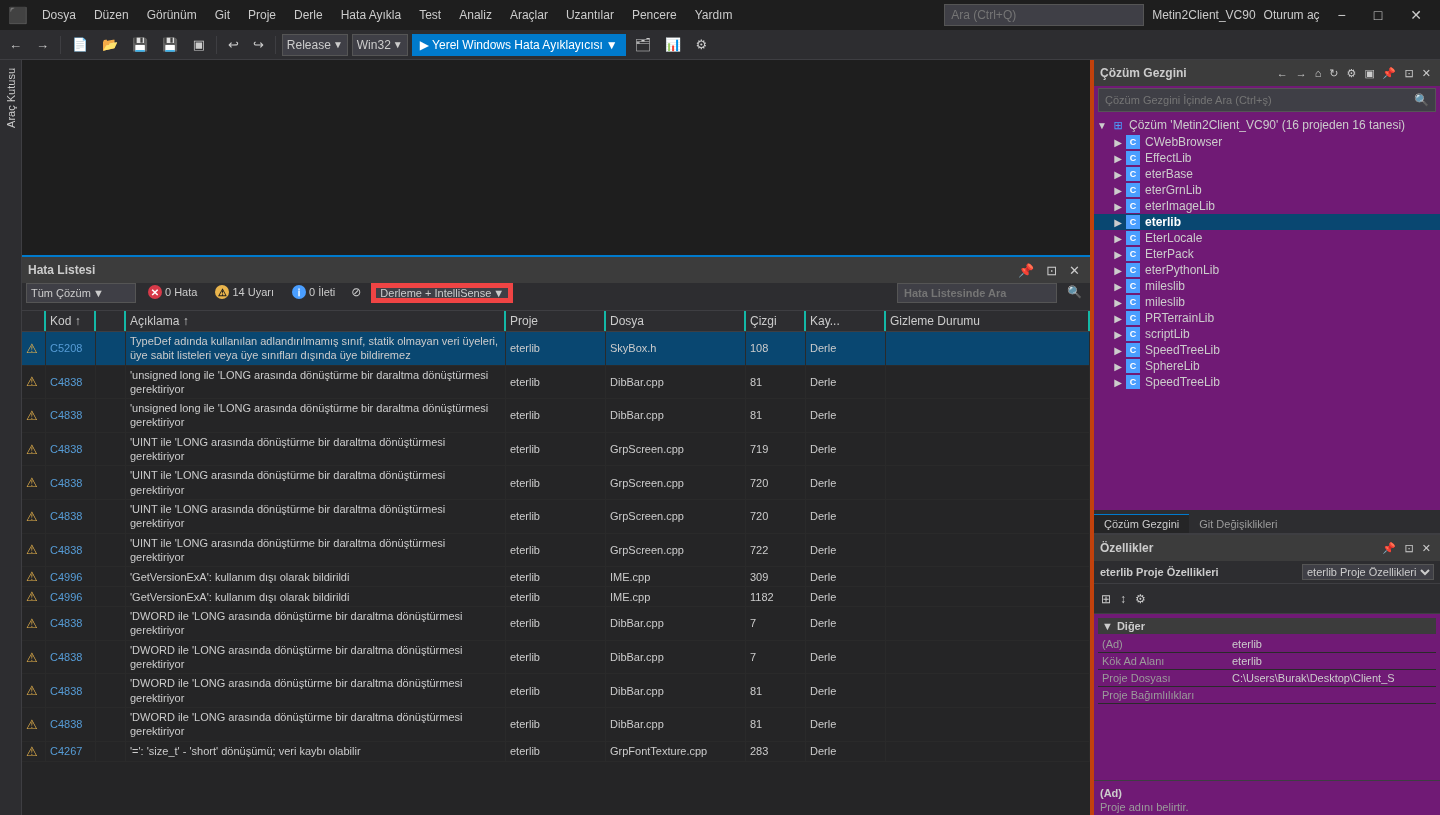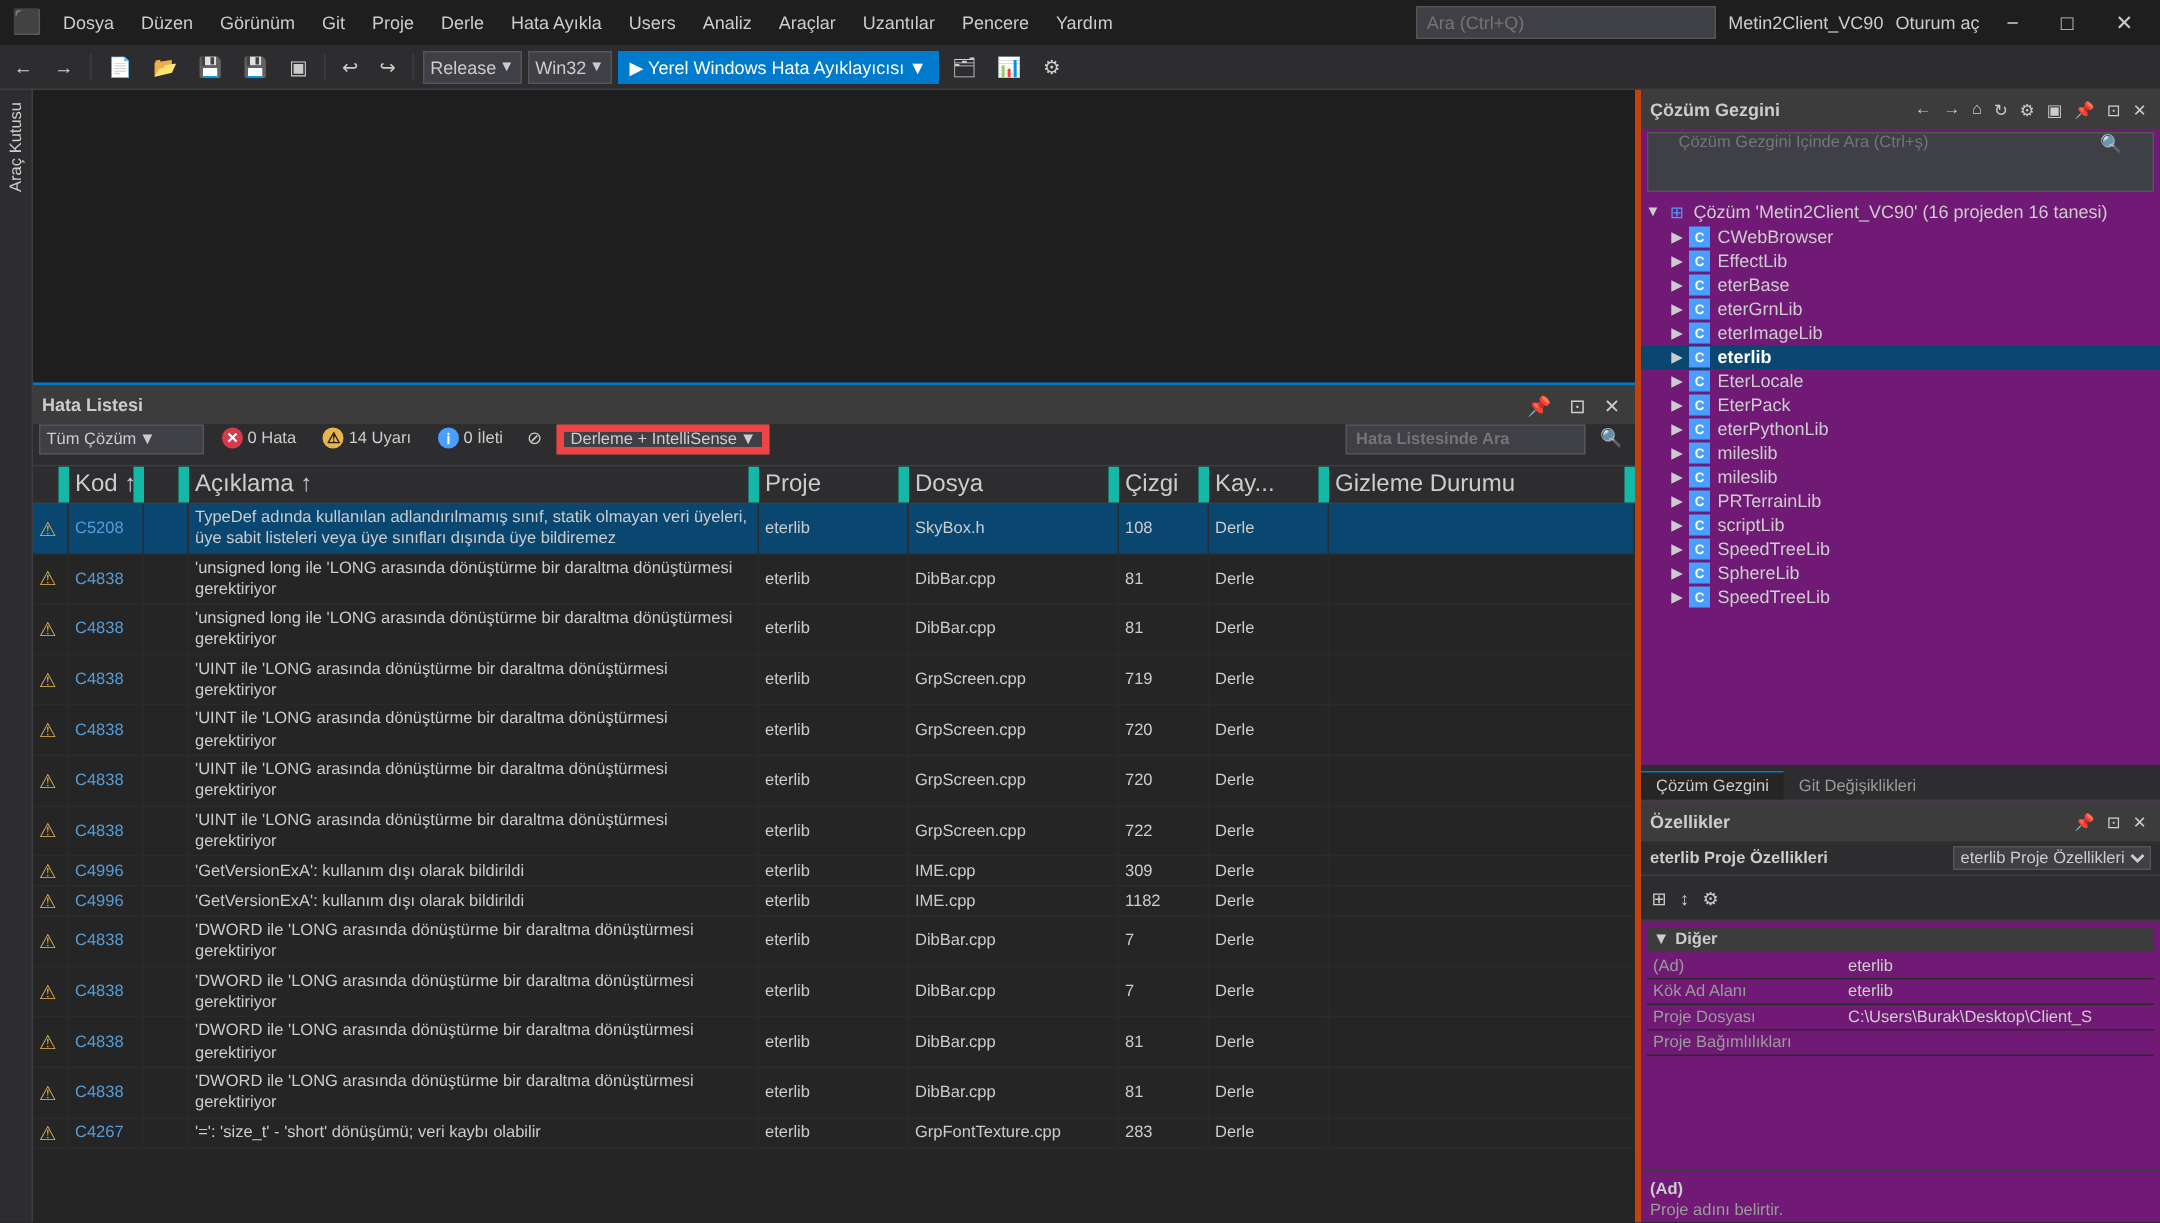--- a/index.html
+++ b/index.html
@@ -52,36 +52,36 @@
     .filter-btn { color: #cccccc; background: none; border: none; cursor: pointer; font-size: 12px; padding: 2px 4px; }
     .scope-filter-dropdown { background: #3f3f46; border: 5px solid #ef4444; color: #cccccc; padding: 2px 4px; font-size: 11px; height: 20px; cursor: pointer; display: flex; align-items: center; gap: 2px; min-width: 130px; }
     .error-search { background: #3f3f46; border: 1px solid #555; color: #cccccc; padding: 2px 6px; font-size: 11px; width: 160px; height: 20px; margin-left: auto; font-weight: bold; }
 
     
     .error-table { flex: 1; overflow-y: auto; overflow-x: hidden; }
     .error-table::-webkit-scrollbar { width: 10px; }
     .error-table::-webkit-scrollbar-track { background: #252526; }
     .error-table::-webkit-scrollbar-thumb { background: #555; }
     .table-header { display: grid; grid-template-columns: 24px 50px 30px 380px 100px 140px 60px 80px 1fr; background: #2d2d30; border-bottom: 1px solid #3e3e42; position: sticky; top: 0; z-index: 1; }
-    .th { padding: 3px 4px; font-size: 16px; color: #cccccc; border-right: 7px solid #14b8a6; cursor: pointer; white-space: nowrap; overflow: hidden; }
+    .th { padding: 3px 4px; font-size: 12px; color: #cccccc; border-right: 2px solid #14b8a6; cursor: pointer; white-space: nowrap; overflow: hidden; }
     .table-row { display: grid; grid-template-columns: 24px 50px 30px 380px 100px 140px 60px 80px 1fr; border-bottom: 1px solid #2a2a2a; }
     .table-row.selected { background: #094771; }
     .td { padding: 2px 4px; font-size: 11px; color: #cccccc; border-right: 1px solid #2a2a2a; white-space: nowrap; overflow: hidden; text-overflow: ellipsis; display: flex; align-items: center; }
     .warn-icon { color: #e9b44c; font-size: 13px; }
     .code-cell { color: #569cd6; }
 
     
     .right-panel { width: 350px; background: #701a75; border-left: 4px solid #c2410c; display: flex; flex-direction: column; }
     .right-panel-top { flex: 1; display: flex; flex-direction: column; border-bottom: 1px solid #3e3e42; }
     .panel-header { height: 26px; background: #3c3c3c; display: flex; align-items: center; padding: 0 6px; justify-content: space-between; }
     .panel-header-title { color: #cccccc; font-size: 12px; font-weight: bold; }
     .panel-header-controls { display: flex; gap: 2px; }
     .panel-ctrl-small { color: #cccccc; background: none; border: none; cursor: pointer; font-size: 11px; padding: 1px 3px; }
     .sol-btn { color: #cccccc; background: none; border: none; cursor: pointer; font-size: 12px; padding: 2px 3px; }
-    .solution-search { height: 40px; background: #3f3f46; border: 1px solid #555; display: flex; align-items: flex-start; padding: 0 20px; gap: 4px; margin: 2px 4px; }
+    .solution-search { height: 24px; background: #3f3f46; border: 1px solid #555; display: flex; align-items: center; padding: 0 6px; gap: 4px; margin: 2px 4px; }
     .sol-search-input { background: none; border: none; color: #cccccc; font-size: 11px; flex: 1; outline: none; }
     .tree-view { flex: 1; overflow-y: auto; overflow-x: hidden; padding: 2px 0; }
     .tree-view::-webkit-scrollbar { width: 8px; }
     .tree-view::-webkit-scrollbar-track { background: #252526; }
     .tree-view::-webkit-scrollbar-thumb { background: #555; }
     .tree-item { display: flex; align-items: center; padding: 1px 0; cursor: pointer; }
     .tree-item.selected { background: #094771; }
     .tree-indent { width: 16px; flex-shrink: 0; }
     .tree-arrow { width: 16px; color: #cccccc; font-size: 10px; flex-shrink: 0; display: flex; align-items: center; justify-content: center; }
     .tree-icon { width: 16px; height: 16px; margin-right: 3px; flex-shrink: 0; display: flex; align-items: center; justify-content: center; font-size: 11px; }
@@ -116,21 +116,21 @@
   <div class="title-bar-left">
     <span class="title-bar-logo">⬛</span>
     <div class="title-bar-menu">
       <span class="menu-item">Dosya</span>
       <span class="menu-item">Düzen</span>
       <span class="menu-item">Görünüm</span>
       <span class="menu-item">Git</span>
       <span class="menu-item">Proje</span>
       <span class="menu-item">Derle</span>
       <span class="menu-item">Hata Ayıkla</span>
-      <span class="menu-item">Users</span>
+      <span class="menu-item">Test</span>
       <span class="menu-item">Analiz</span>
       <span class="menu-item">Araçlar</span>
       <span class="menu-item">Uzantılar</span>
       <span class="menu-item">Pencere</span>
       <span class="menu-item">Yardım</span>
     </div>
   </div>
   <div class="title-bar-right">
     <input type="text" class="search-box" style="background: rgb(63, 63, 70); border: 1px solid rgb(85, 85, 85); color: rgb(204, 204, 204); padding: 2px 6px; font-size: 12px; width: 200px; height: 22px;" placeholder="Ara (Ctrl+Q)">
     <span class="title-text">Metin2Client_VC90</span>

